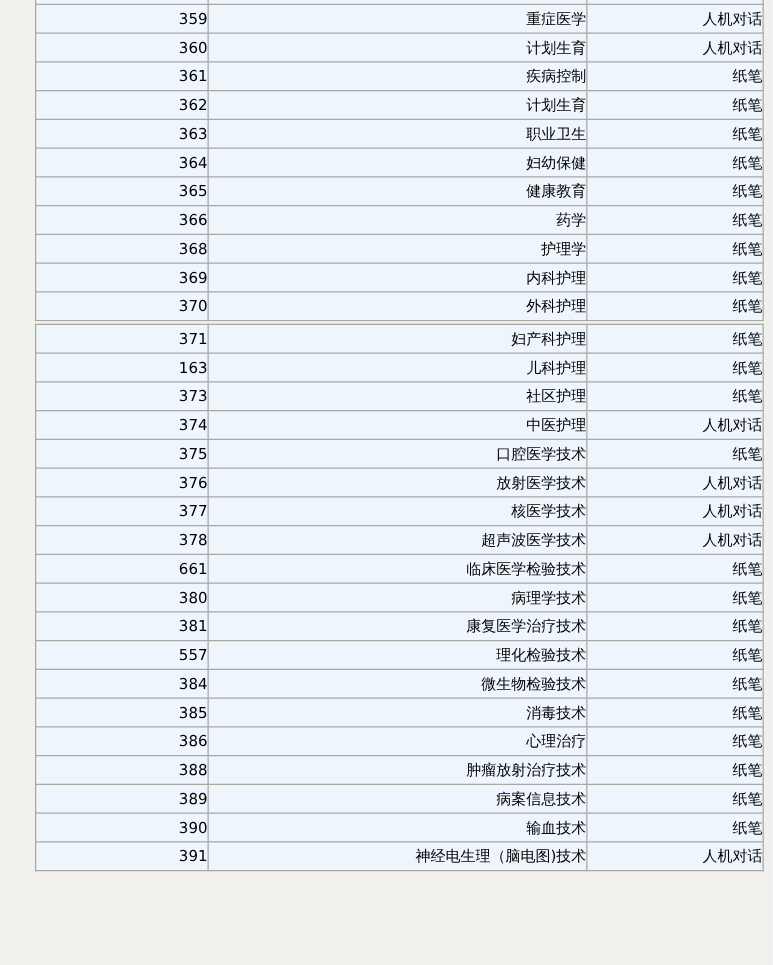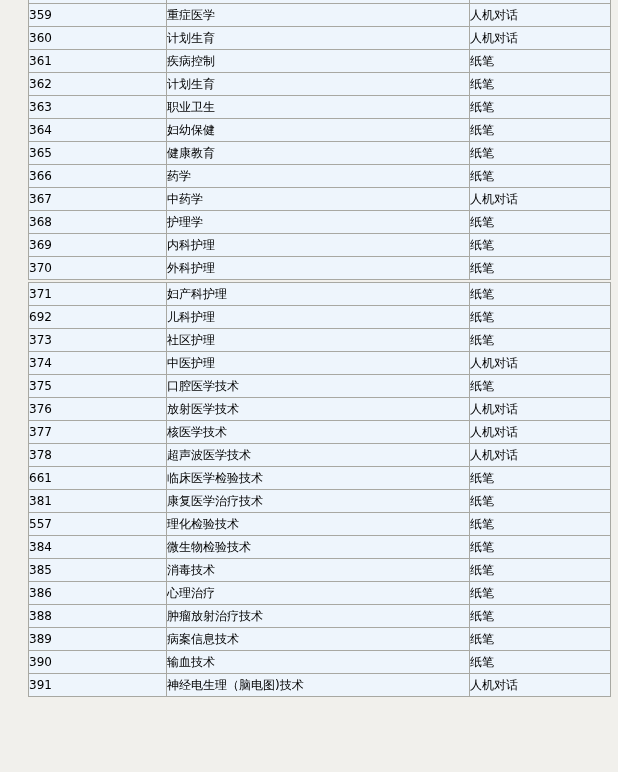--- a/index.html
+++ b/index.html
@@ -10,20 +10,21 @@
     width: 618px;
     height: 772px;
     background: #f1f0ec;
     font-family: "DejaVu Sans", "Liberation Sans", sans-serif;
     overflow: hidden;
   }
   .page {
     position: relative;
     width: 618px;
     height: 760px;
+    text-align: right;
   }
   .tables-wrap {
     position: absolute;
     left: 28px;
     top: 0;
   }
   table.grid {
     border-collapse: collapse;
     table-layout: fixed;
     width: 580px;
@@ -101,25 +102,20 @@
     <td class="col-num">365</td>
     <td class="col-name">健康教育</td>
     <td class="col-mode">纸笔</td>
   </tr>
           <tr>
     <td class="col-num">366</td>
     <td class="col-name">药学</td>
     <td class="col-mode">纸笔</td>
   </tr>
           <tr>
-    <td class="col-num">367</td>
-    <td class="col-name">中药学</td>
-    <td class="col-mode">人机对话</td>
-  </tr>
-          <tr>
     <td class="col-num">368</td>
     <td class="col-name">护理学</td>
     <td class="col-mode">纸笔</td>
   </tr>
           <tr>
     <td class="col-num">369</td>
     <td class="col-name">内科护理</td>
     <td class="col-mode">纸笔</td>
   </tr>
           <tr>
@@ -133,21 +129,21 @@
     <div class="table-gap"></div>
 
     <table class="grid">
       <tbody>
           <tr>
     <td class="col-num">371</td>
     <td class="col-name">妇产科护理</td>
     <td class="col-mode">纸笔</td>
   </tr>
           <tr>
-    <td class="col-num">692</td>
+    <td class="col-num">163</td>
     <td class="col-name">儿科护理</td>
     <td class="col-mode">纸笔</td>
   </tr>
           <tr>
     <td class="col-num">373</td>
     <td class="col-name">社区护理</td>
     <td class="col-mode">纸笔</td>
   </tr>
           <tr>
     <td class="col-num">374</td>
@@ -173,20 +169,25 @@
     <td class="col-num">378</td>
     <td class="col-name">超声波医学技术</td>
     <td class="col-mode">人机对话</td>
   </tr>
           <tr>
     <td class="col-num">661</td>
     <td class="col-name">临床医学检验技术</td>
     <td class="col-mode">纸笔</td>
   </tr>
           <tr>
+    <td class="col-num">380</td>
+    <td class="col-name">病理学技术</td>
+    <td class="col-mode">纸笔</td>
+  </tr>
+          <tr>
     <td class="col-num">381</td>
     <td class="col-name">康复医学治疗技术</td>
     <td class="col-mode">纸笔</td>
   </tr>
           <tr>
     <td class="col-num">557</td>
     <td class="col-name">理化检验技术</td>
     <td class="col-mode">纸笔</td>
   </tr>
           <tr>

